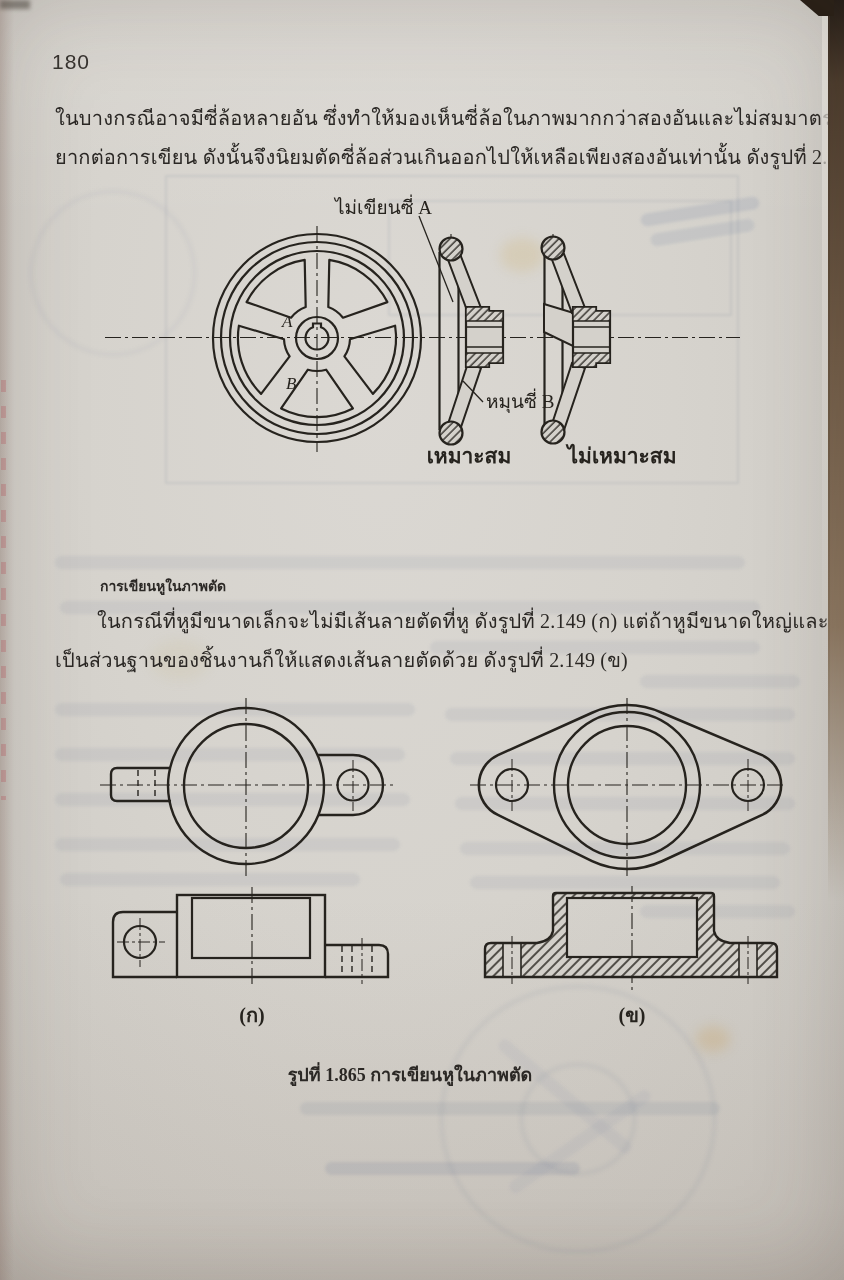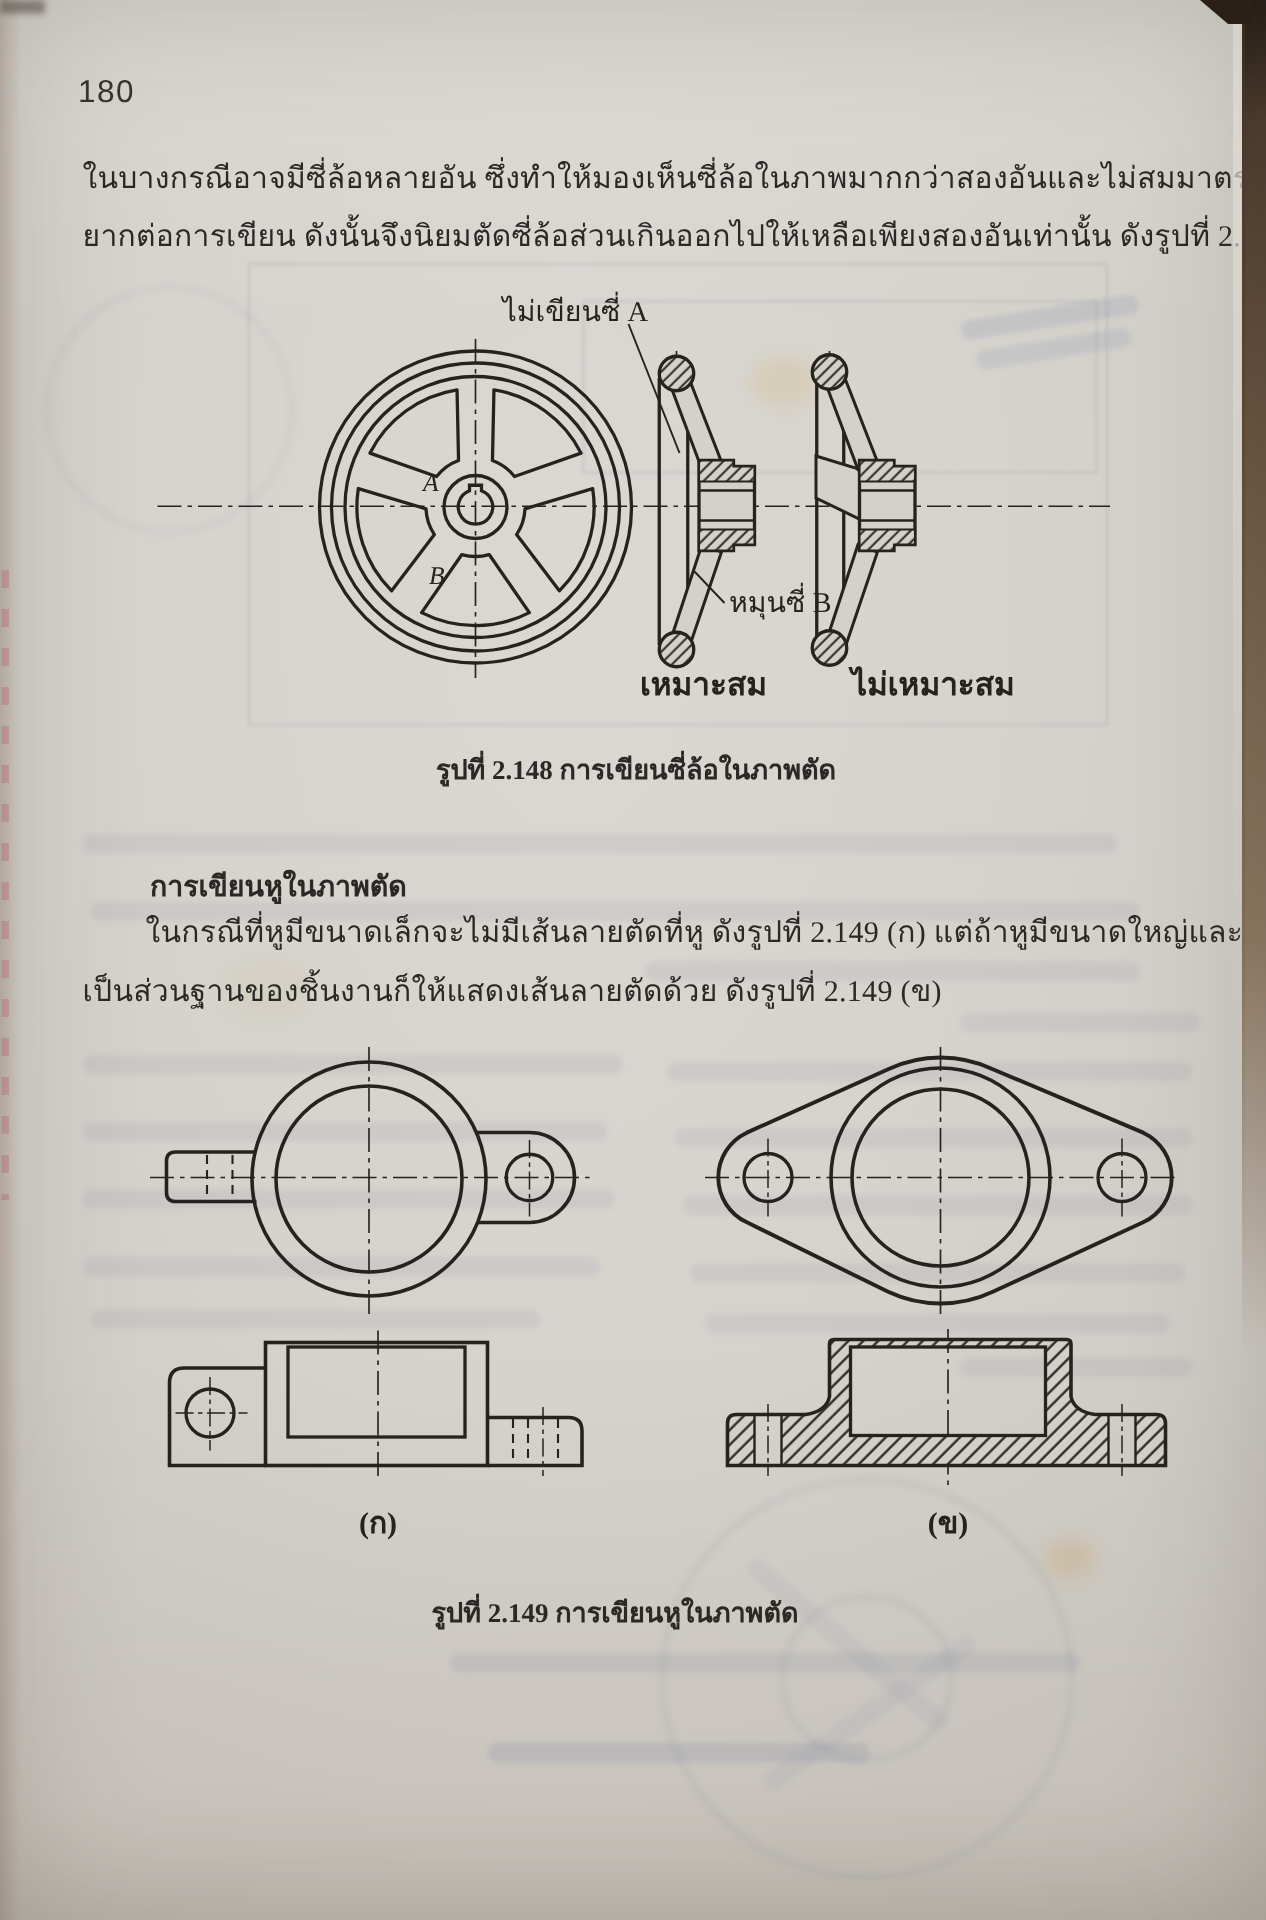--- a/index.html
+++ b/index.html
@@ -5,21 +5,21 @@
   html,body{margin:0;padding:0;}
   #page{position:relative;width:844px;height:1280px;overflow:hidden;
     background:
       linear-gradient(to bottom, rgba(255,255,255,0.10), rgba(0,0,0,0) 18%, rgba(0,0,0,0) 70%, rgba(120,100,85,0.10) 94%, rgba(110,90,75,0.16)),
       radial-gradient(ellipse at 45% 30%, #dbd8d3 0%, #d6d3cd 45%, #cfccc6 80%, #c9c5bf 100%);
     font-family:"Liberation Serif", serif; color:#2b2825;}
   .abs{position:absolute;}
   .thai{font-family:"Liberation Serif", serif; color:#2b2825; white-space:nowrap;}
   .body-line{font-size:20px; letter-spacing:.2px;}
   .caption{font-weight:bold; font-size:18px; text-align:center;}
-  .heading{font-weight:bold; font-size:19px;}
+  .heading{font-weight:bold; font-size:14px;}
   .pagenum{font-family:Liberation Sans, sans-serif; font-size:21px; color:#36332f; letter-spacing:1px;}
   .gbar{position:absolute; height:13px; border-radius:7px; background:rgba(105,120,150,.10); filter:blur(1.6px);}
   .gframe{position:absolute; border:2px solid rgba(110,125,150,.13); filter:blur(1.2px);}
   .gcircle{position:absolute; border-radius:50%; border:3px solid rgba(110,125,150,.14); filter:blur(2px);}
   .stain{position:absolute; border-radius:50%; filter:blur(6px);}
   svg text{font-family:"Liberation Serif", serif; fill:#26231e;}
 </style>
 </head>
 <body>
 
@@ -118,21 +118,20 @@
       <line x1="488" y1="157" x2="525" y2="157" stroke="#26231e" stroke-width="1.6"></line>
     </g>
 
     <line x1="334" y1="26" x2="368" y2="112" stroke="#26231e" stroke-width="1.3"></line>
     <text x="250" y="24" font-size="19">ไม่เขียนซี่ A</text>
     <text x="401" y="218" font-size="19">หมุนซี่ B</text>
     <text x="384" y="273" font-size="21" font-weight="bold" text-anchor="middle">เหมาะสม</text>
     <text x="537" y="273" font-size="21" font-weight="bold" text-anchor="middle">ไม่เหมาะสม</text>
   </svg>
 
-  <div class="abs thai caption" style="left:104px;top:498px;width:640px;">รูปที่ 2.148  การเขียนซี่ล้อในภาพตัด</div>
 
   <div class="abs thai heading" style="left:100px;top:575px;">การเขียนหูในภาพตัด</div>
   <div class="abs thai body-line" style="left:97px;top:605px;">ในกรณีที่หูมีขนาดเล็กจะไม่มีเส้นลายตัดที่หู  ดังรูปที่ 2.149 (ก)  แต่ถ้าหูมีขนาดใหญ่และถือว่า</div>
   <div class="abs thai body-line" style="left:55px;top:644px;text-align:center;">เป็นส่วนฐานของชิ้นงานก็ให้แสดงเส้นลายตัดด้วย  ดังรูปที่ 2.149 (ข)</div>
 
   <svg class="abs" style="left:95px;top:690px;" width="710" height="345" viewBox="0 0 710 345">
     <defs>
       <pattern id="hB" patternUnits="userSpaceOnUse" width="7" height="7" patternTransform="rotate(45)">
         <rect width="7" height="7" fill="#d3d0ca"></rect>
         <line x1="1" y1="0" x2="1" y2="7" stroke="#26231e" stroke-width="1.5"></line>
@@ -191,21 +190,21 @@
       <line x1="408" y1="253" x2="408" y2="287" stroke="#26231e" stroke-width="1.6"></line>
       <line x1="426" y1="253" x2="426" y2="287" stroke="#26231e" stroke-width="1.6"></line>
       <line x1="644" y1="253" x2="644" y2="287" stroke="#26231e" stroke-width="1.6"></line>
       <line x1="662" y1="253" x2="662" y2="287" stroke="#26231e" stroke-width="1.6"></line>
       <line x1="417" y1="246" x2="417" y2="294" stroke="#26231e" stroke-width="1" stroke-dasharray="12 3 3 3"></line>
       <line x1="653" y1="246" x2="653" y2="294" stroke="#26231e" stroke-width="1" stroke-dasharray="12 3 3 3"></line>
     </g>
     <text x="537" y="332" font-size="20" font-weight="bold" text-anchor="middle">(ข)</text>
   </svg>
 
-  <div class="abs thai caption" style="left:90px;top:1060px;width:640px;">รูปที่ 2.149  การเขียนหูในภาพตัด</div>
+  <div class="abs thai caption" style="left:90px;top:1060px;width:640px;">รูปที่ 1.865  การเขียนหูในภาพตัด</div>
 
   <div class="abs" style="left:0;top:0;width:14px;height:1280px;background:linear-gradient(to right, rgba(135,105,95,.28), rgba(135,105,95,.10) 60%, rgba(135,105,95,0));"></div>
   <div class="abs" style="left:1px;top:380px;width:5px;height:420px;background:repeating-linear-gradient(to bottom, rgba(190,85,95,.30) 0 12px, rgba(190,85,95,0) 12px 26px);filter:blur(.5px);"></div>
   <div class="abs" style="right:0;top:0;width:16px;height:920px;background:linear-gradient(to bottom, #1f1812, #4a3a2b 9%, #6f5a45 38%, #8d7861 68%, rgba(141,120,97,0) 98%);"></div>
   <div class="abs" style="right:16px;top:0;width:6px;height:700px;background:linear-gradient(to bottom, rgba(236,233,226,.85), rgba(236,233,226,0));"></div>
   <div class="abs" style="right:14px;top:0;width:2px;height:840px;background:linear-gradient(to bottom, rgba(70,55,40,.45), rgba(70,55,40,0));"></div>
   <div class="abs" style="right:10px;top:0;width:34px;height:16px;background:#241b12;clip-path:polygon(0 0,100% 0,100% 100%,55% 100%);"></div>
   <div class="abs" style="left:0;top:0;width:30px;height:9px;background:rgba(45,38,30,.45);filter:blur(2px);"></div>
   <div class="abs" style="left:0;top:0;width:844px;height:1280px;box-shadow:inset 0 0 90px rgba(80,70,58,.22);pointer-events:none;"></div>
 </div>

